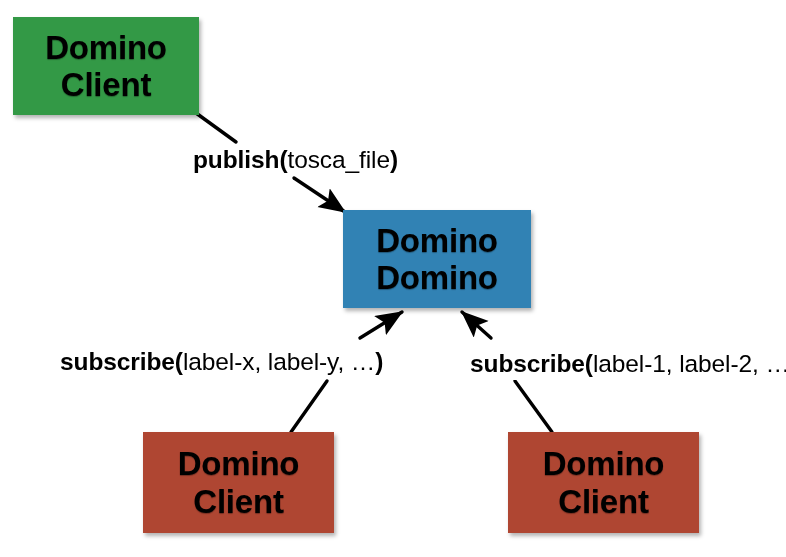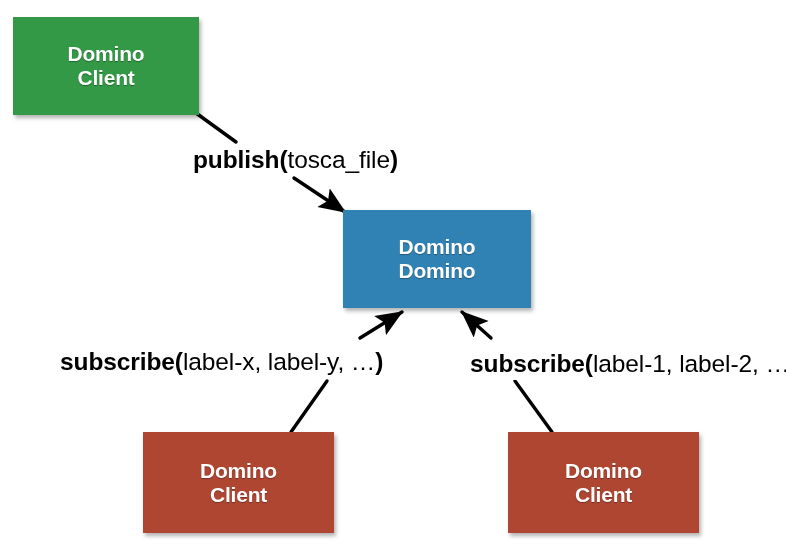--- a/index.html
+++ b/index.html
@@ -27,23 +27,23 @@
     height: 557px;
     pointer-events: none;
   }
   .node {
     position: absolute;
     display: flex;
     flex-direction: column;
     align-items: center;
     justify-content: center;
     box-sizing: border-box;
-    color: #ffffff;
+    color: #000000;
     font-weight: bold;
-    font-size: 21px;
+    font-size: 33px;
     line-height: 1.13;
     letter-spacing: -0.2px;
     text-align: center;
     text-shadow: 0 1px 1px rgba(0,0,0,0.33);
     box-shadow: 2px 3px 4px rgba(0,0,0,0.30);
     z-index: 2;
   }
   .node .line { display: block; white-space: nowrap; }
 
   #node-client-top    { left: 13px;  top: 17px;  width: 186px; height: 98px;  background: #339946; }

